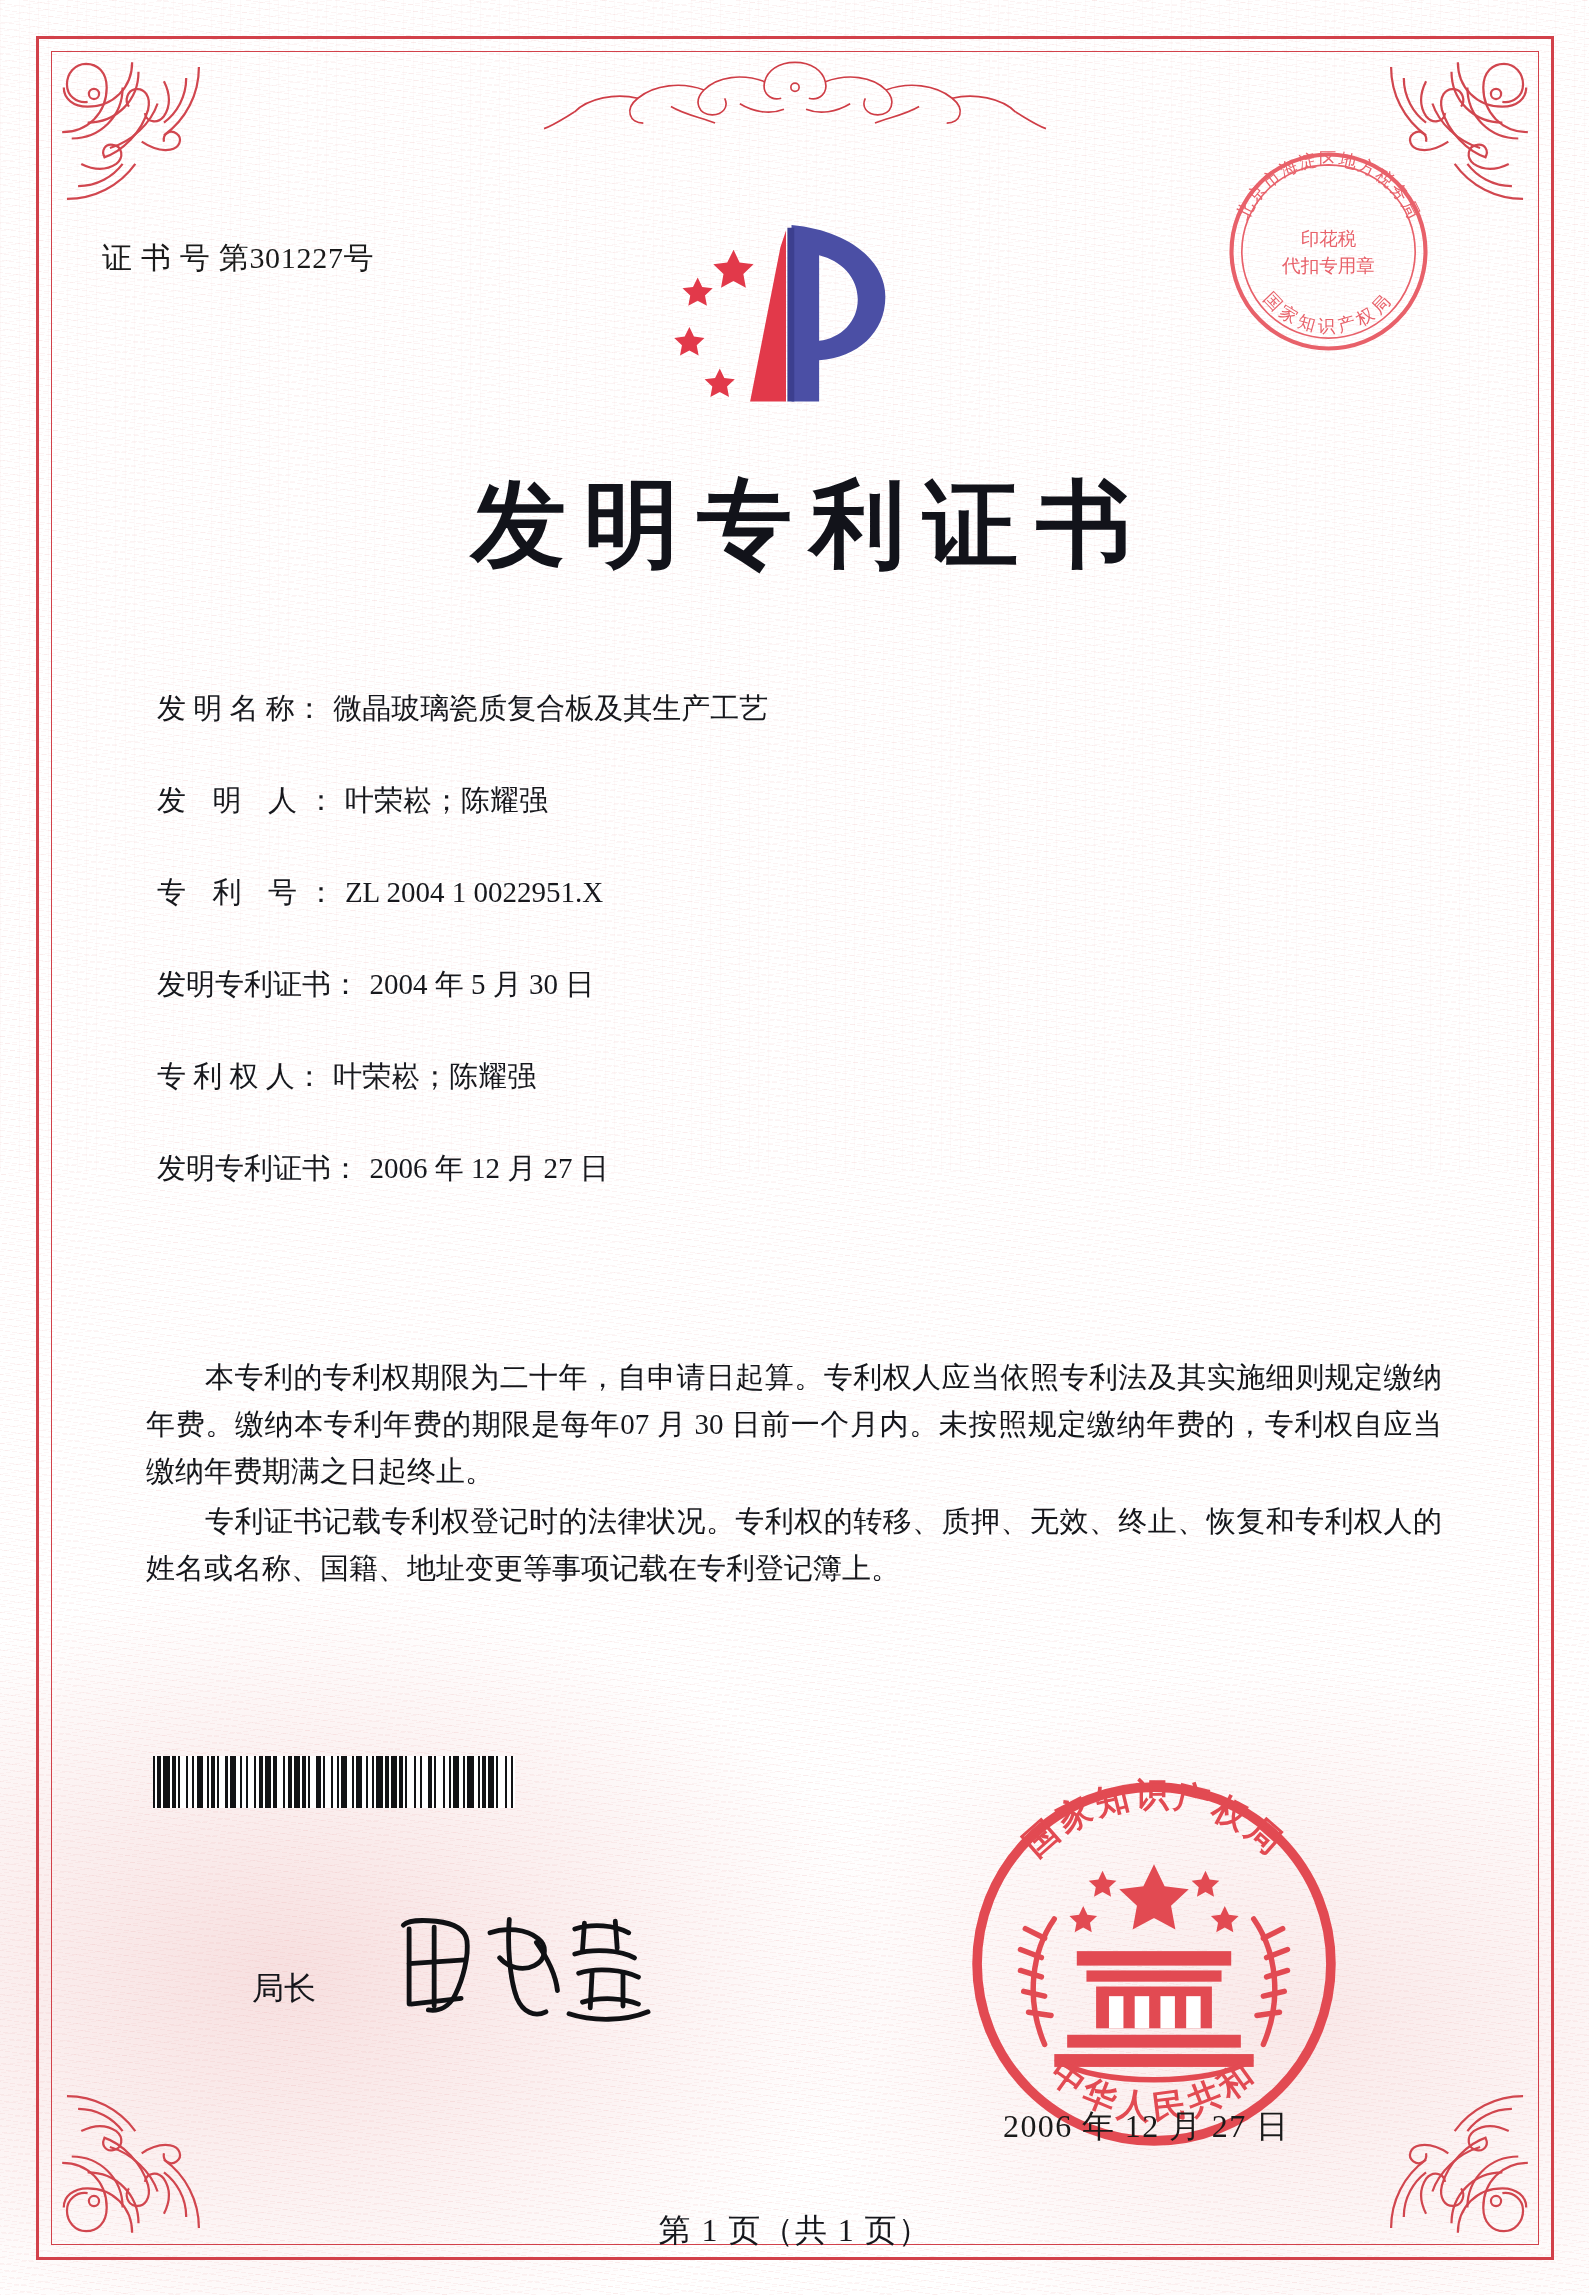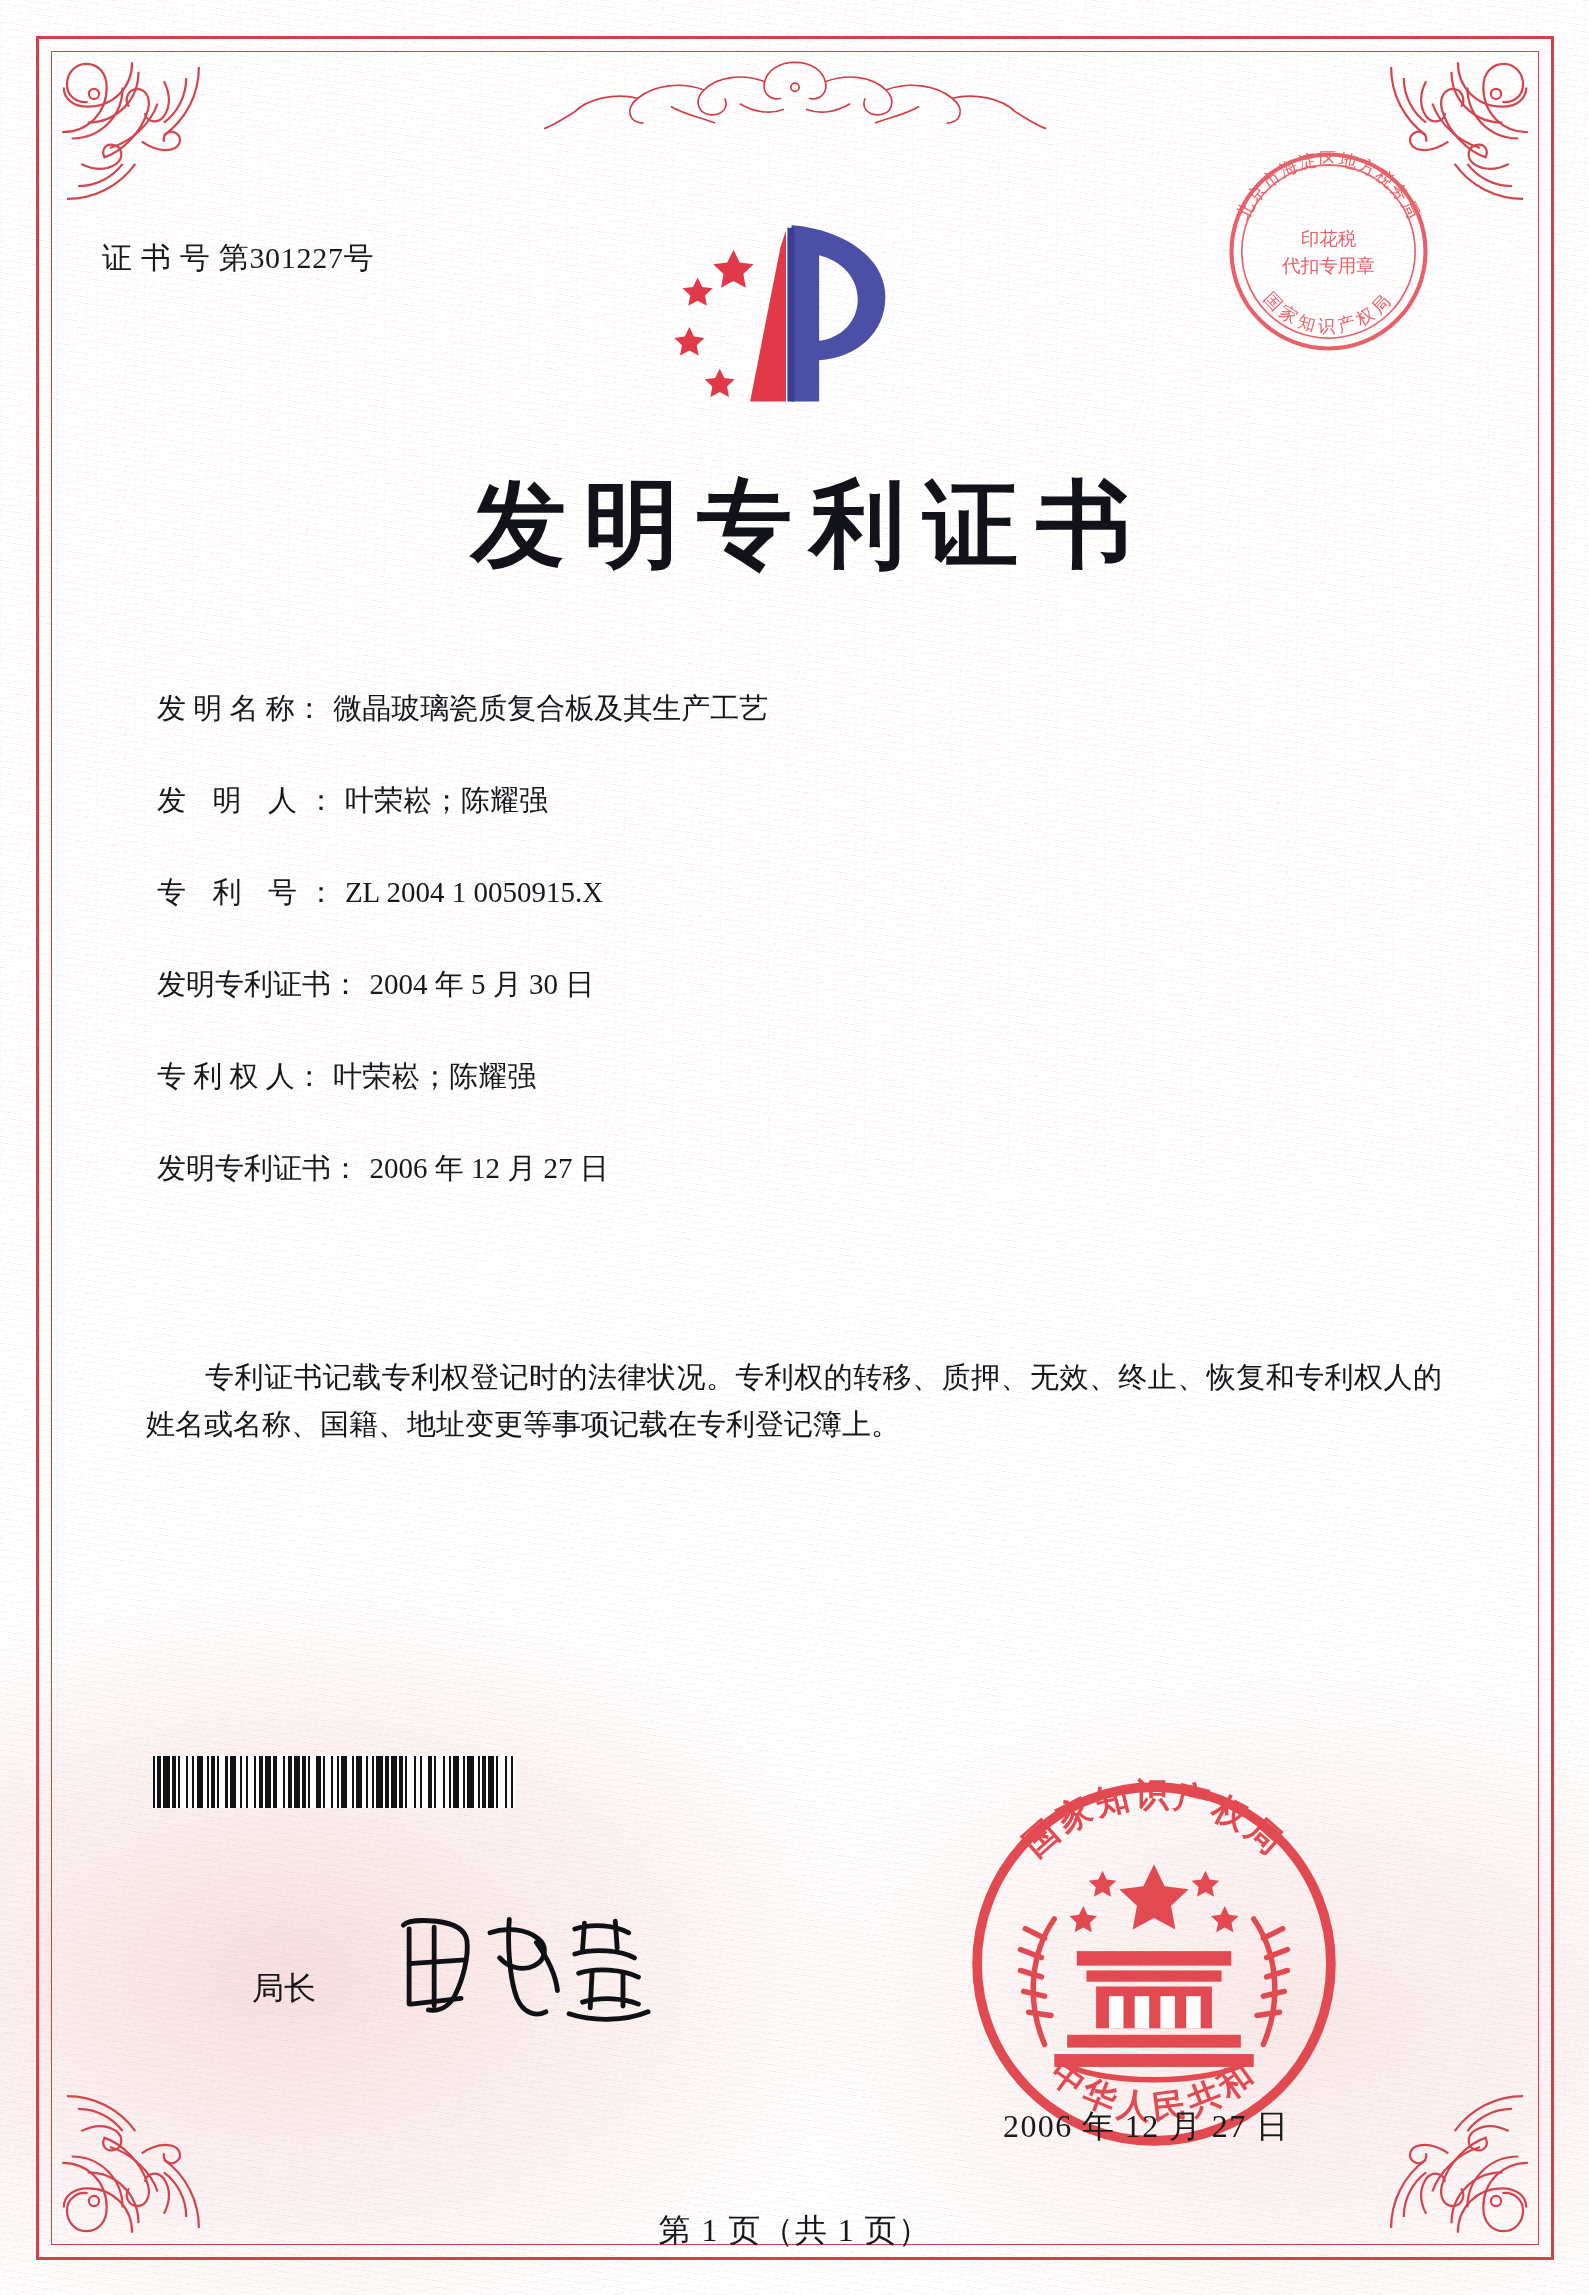--- a/index.html
+++ b/index.html
@@ -367,40 +367,41 @@
       <span class="field-value">微晶玻璃瓷质复合板及其生产工艺</span>
     </div>
     <div class="field-row">
       <span class="field-label spread">发 明 人</span>
       <span class="field-colon">：</span>
       <span class="field-value">叶荣崧；陈耀强</span>
     </div>
     <div class="field-row">
       <span class="field-label spread">专 利 号</span>
       <span class="field-colon">：</span>
-      <span class="field-value">ZL 2004 1 0050915.X</span>
+      <span class="field-value">ZL 2004 1 0022951.X</span>
     </div>
     <div class="field-row">
       <span class="field-label">发明专利证书</span>
       <span class="field-colon">：</span>
       <span class="field-value">2004 年 5 月 30 日</span>
     </div>
     <div class="field-row">
       <span class="field-label">专 利 权 人</span>
       <span class="field-colon">：</span>
       <span class="field-value">叶荣崧；陈耀强</span>
     </div>
     <div class="field-row">
       <span class="field-label">发明专利证书</span>
       <span class="field-colon">：</span>
       <span class="field-value">2006 年 12 月 27 日</span>
     </div>
   </div>
 
   <div class="paragraphs">
+    <p>本专利的专利权期限为二十年，自申请日起算。专利权人应当依照专利法及其实施细则规定缴纳年费。缴纳本专利年费的期限是每年07 月 30 日前一个月内。未按照规定缴纳年费的，专利权自应当缴纳年费期满之日起终止。</p>
     <p>专利证书记载专利权登记时的法律状况。专利权的转移、质押、无效、终止、恢复和专利权人的姓名或名称、国籍、地址变更等事项记载在专利登记簿上。</p>
   </div>
 
   <div class="barcode" id="barcode">
       <span style="width: 2.1px; background: rgb(17, 18, 20);"></span>
       <span style="width: 2.1px; background: rgb(255, 255, 255);"></span>
       <span style="width: 4.1px; background: rgb(17, 18, 20);"></span>
       <span style="width: 2.1px; background: rgb(255, 255, 255);"></span>
       <span style="width: 6.2px; background: rgb(17, 18, 20);"></span>
       <span style="width: 2.1px; background: rgb(255, 255, 255);"></span>

